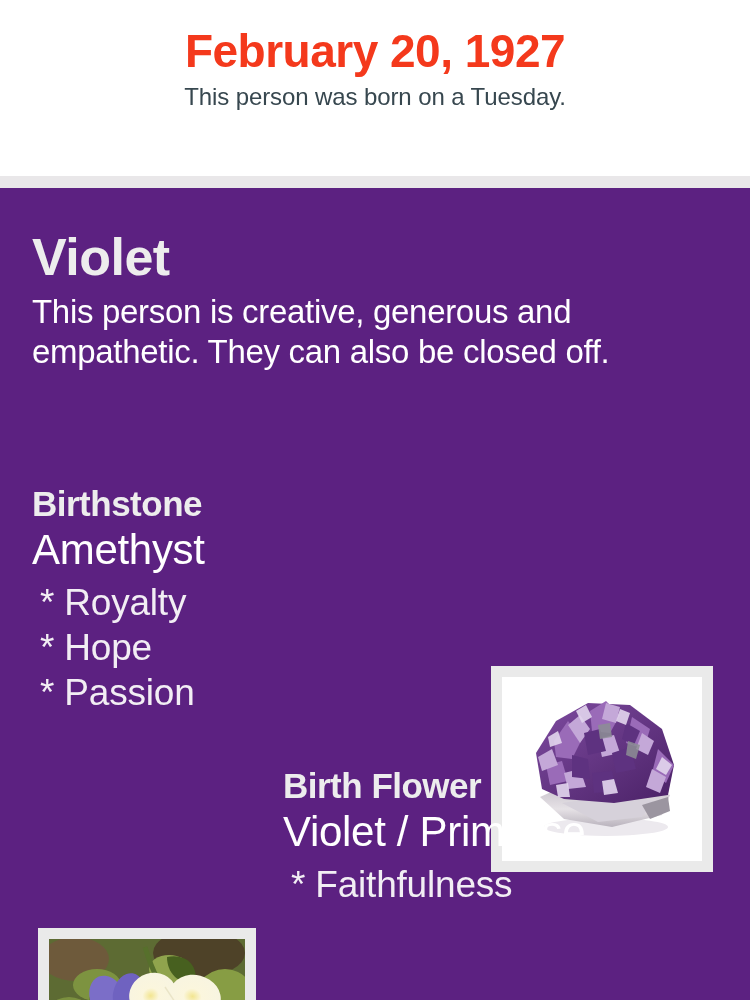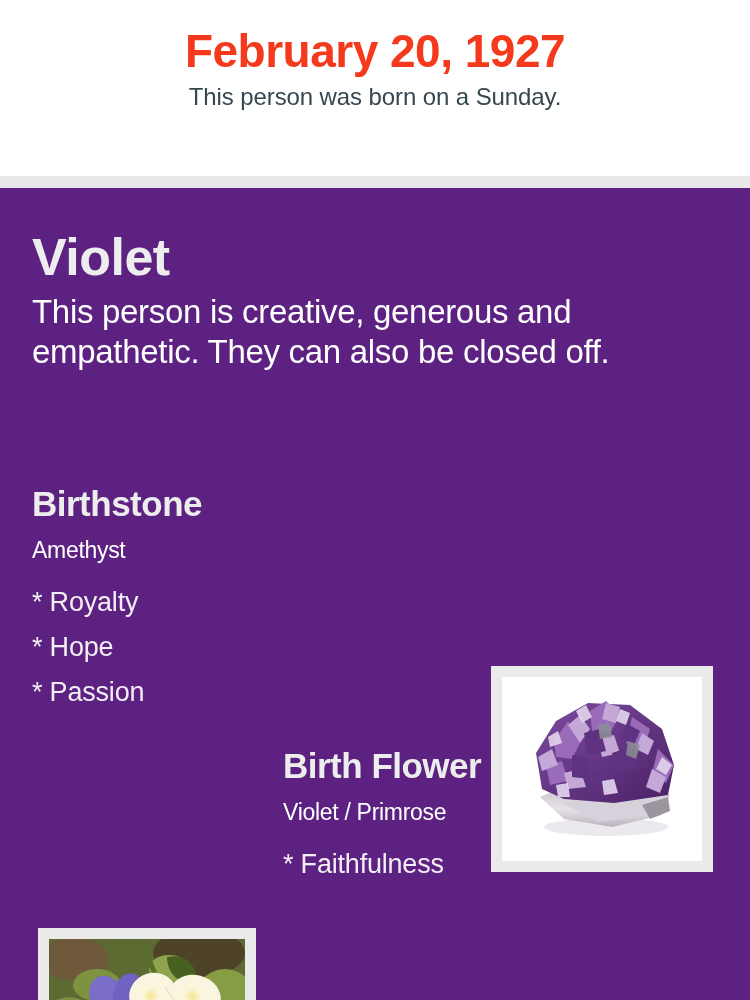--- a/index.html
+++ b/index.html
@@ -63,27 +63,27 @@
     max-width:670px;
   }
 
   
   .birthstone { position:absolute; left:32px; top:290px; width:440px; }
   .section-heading {
     font-size:35px; font-weight:bold; line-height:52px;
     color:#EDEDED; letter-spacing:-0.5px;
   }
   .section-sub {
-    font-size:23px; font-weight:normal; line-height:40px;
+    font-size:42px; font-weight:normal; line-height:40px;
     color:#FFFFFF; letter-spacing:-0.3px;
   }
   .trait-list { margin-top:10px; list-style:none; }
   .trait-list li {
-    font-size:27px; font-weight:normal; line-height:45px;
-    color:#F2EEF4; letter-spacing:-0.2px; white-space:pre;
+    font-size:37px; font-weight:normal; line-height:45px;
+    color:#F2EEF4; letter-spacing:-0.2px; white-space:pre;margin-left:8px;
   }
 
   
   .photo-frame {
     position:absolute;
     background:#EAEAEA;
     padding:11px;
   }
   .photo-inner {
     width:100%; height:100%;
@@ -93,32 +93,32 @@
   #stone-frame { left:491px; top:478px; width:222px; height:206px; }
   #stone-frame .photo-inner { background:#FDFDFD; }
 
   
   .amethyst-wrap { position:absolute; left:0; top:0; width:100%; height:100%; }
 
   #flower-frame { left:38px; top:740px; width:218px; height:200px; }
   #flower-frame .photo-inner { background:#6d7a3e; }
 
   
-  .birthflower { position:absolute; left:283px; top:552px; width:450px; }
+  .birthflower { position:absolute; left:283px; top:572px; width:450px; }
 
   svg { display:block; }
 </style>
 </head>
 <body>
 
 <div class="page">
 
   <div class="header">
     <div class="date-title">February 20, 1927</div>
-    <div class="born-note">This person was born on a Sunday.</div>
+    <div class="born-note">This person was born on a Tuesday.</div>
   </div>
 
   <div class="divider-band"></div>
 
   <div class="body-purple">
 
     <div class="zodiac">
       <div class="zodiac-name">Violet</div>
       <div class="zodiac-desc">This person is creative, generous and empathetic. They can also be closed off.</div>
     </div>

